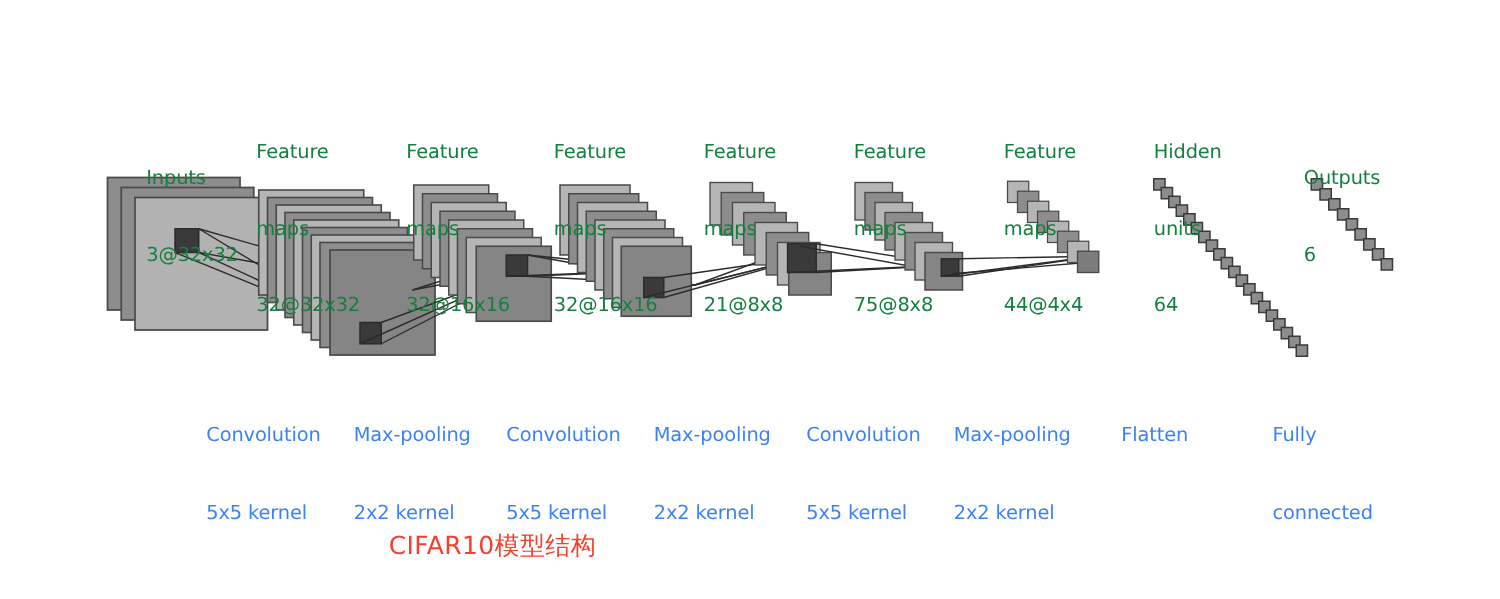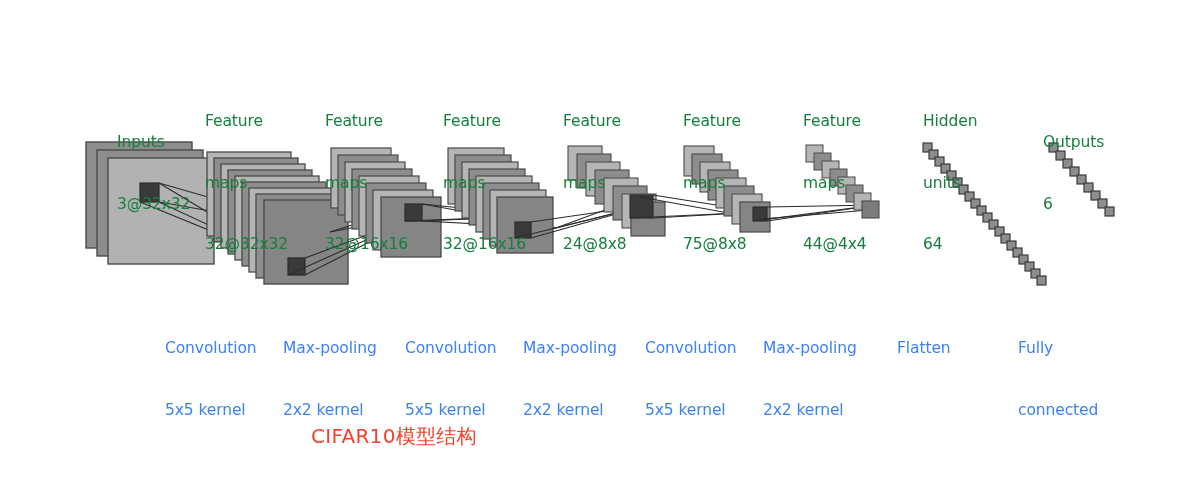--- a/index.html
+++ b/index.html
@@ -238,21 +238,21 @@
 
   <div class="top-label" style="left:443px; top:70px;">
     <div>Feature</div>
     <div>maps</div>
     <div>32@16x16</div>
   </div>
 
   <div class="top-label" style="left:563px; top:70px;">
     <div>Feature</div>
     <div>maps</div>
-    <div>24@8x8</div>
+    <div>21@8x8</div>
   </div>
 
   <div class="top-label" style="left:683px; top:70px;">
     <div>Feature</div>
     <div>maps</div>
     <div>75@8x8</div>
   </div>
 
   <div class="top-label" style="left:803px; top:70px;">
     <div>Feature</div>

